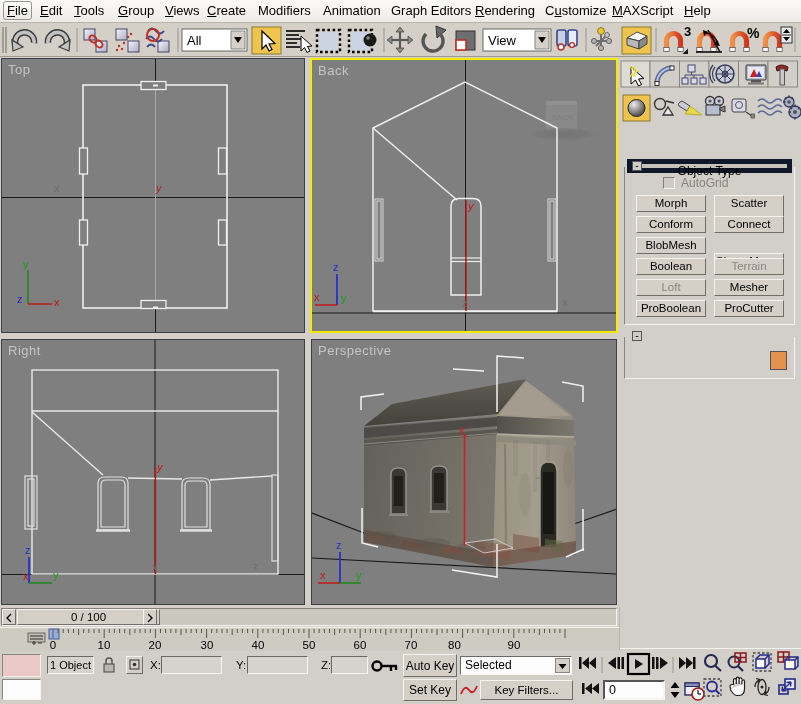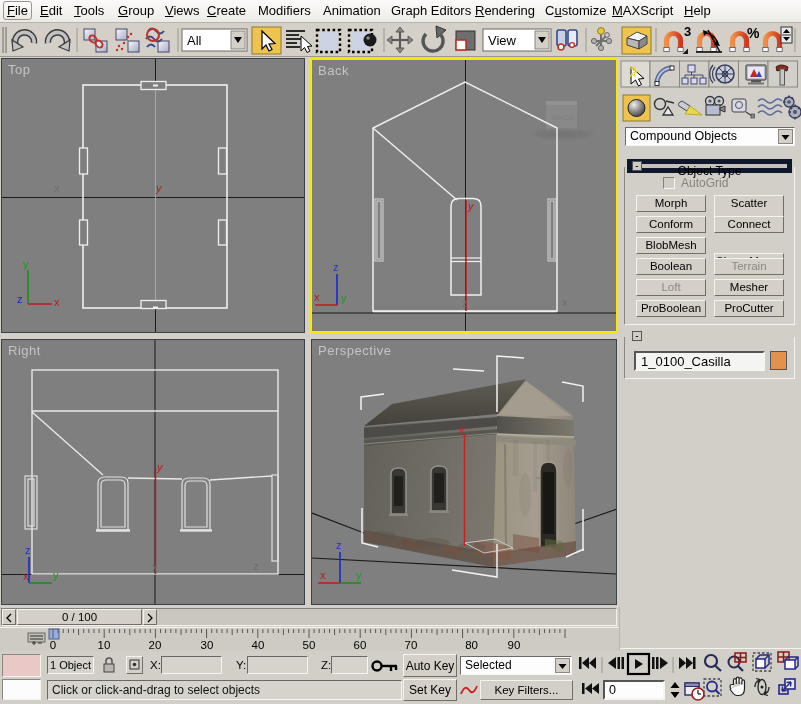--- a/index.html
+++ b/index.html
@@ -514,25 +514,20 @@
         <line x1="164" y1="45" x2="166.5" y2="45"></line>
         <line x1="166" y1="40.5" x2="167.5" y2="42"></line>
         <line x1="174" y1="40.5" x2="172.5" y2="42"></line>
         <line x1="176" y1="47.5" x2="176" y2="50"></line>
         <line x1="169.5" y1="55" x2="172" y2="55"></line>
         <line x1="171.5" y1="50.5" x2="173" y2="52"></line>
         <line x1="180.5" y1="50.5" x2="179" y2="52"></line>
         <line x1="176" y1="60" x2="176" y2="62.5"></line>
       </g>
 </svg>
-<div class="field" style="left:6px;top:70px;width:170px;height:19px;background:#fdfdfd;font-size:12.5px;padding:1px 0 0 4px;">Compound Objects
-<span style="position:absolute;right:1px;top:1px;width:15px;height:15px;background:#d4d0c8;border:1px solid #8a8780;text-align:center;"><svg width="13" height="13">
-          <path d="M 2.5 5 L 10.5 5 L 6.5 10 Z" fill="#000"></path>
-        </svg></span>
-</div>
 
 <div style="position:absolute;left:8px;top:102px;width:165px;height:14px;background:#c6c2bb;border:5px solid #0f172a;font-size:12px;text-align:center;color:#000;">Object Type</div>
 <div style="position:absolute;left:13px;top:104px;width:10px;height:10px;border:1px solid #555;background:#d0ccc5;font-size:10px;line-height:8px;text-align:center;">-</div>
 <div style="position:absolute;left:5px;top:110px;width:171px;height:158px;border-left:1px solid #8a8780;border-right:1px solid #f4f3f0;border-bottom:1px solid #f4f3f0;"></div>
 <div class="sunken" style="position:absolute;left:44px;top:120px;width:12px;height:12px;background:#d0ccc5;"></div>
 <div style="position:absolute;left:62px;top:119px;font-size:12px;color:#878379;">AutoGrid</div>
 <div class="btn" style="left:17px;top:138px;width:70px;height:17px;padding-top:1px;">Morph</div>
 <div class="btn" style="left:95px;top:138px;width:70px;height:26px;padding-top:1px;">Scatter</div>
 <div class="btn" style="left:17px;top:159px;width:70px;height:17px;padding-top:1px;">Conform</div>
 <div class="btn" style="left:95px;top:159px;width:70px;height:17px;padding-top:1px;">Connect</div>
@@ -540,29 +535,28 @@
 <div class="btn" style="left:95px;top:196px;width:70px;height:17px;padding-top:1px;">ShapeMerge</div>
 <div class="btn" style="left:17px;top:201px;width:70px;height:17px;padding-top:1px;">Boolean</div>
 <div class="btn dis" style="left:95px;top:201px;width:70px;height:17px;padding-top:1px;">Terrain</div>
 <div class="btn dis" style="left:17px;top:222px;width:70px;height:17px;padding-top:1px;">Loft</div>
 <div class="btn" style="left:95px;top:222px;width:70px;height:17px;padding-top:1px;">Mesher</div>
 <div class="btn" style="left:17px;top:243px;width:70px;height:17px;padding-top:1px;">ProBoolean</div>
 <div class="btn" style="left:95px;top:243px;width:70px;height:17px;padding-top:1px;">ProCutter</div>
 
 <div style="position:absolute;left:13px;top:274px;width:10px;height:10px;border:1px solid #555;background:#d0ccc5;font-size:10px;line-height:8px;text-align:center;">-</div>
 <div style="position:absolute;left:5px;top:280px;width:171px;height:42px;border-left:1px solid #8a8780;border-right:1px solid #f4f3f0;border-bottom:1px solid #f4f3f0;"></div>
-<div class="field" style="left:15px;top:294px;width:131px;height:20px;background:#f4f4f2;font-size:13px;padding:1px 0 0 5px;border-width:2px;border-top-color:#555;border-left-color:#555;">1_0100_Casilla</div>
 <div style="position:absolute;left:151px;top:294px;width:17px;height:19px;background:#e2914f;border:1px solid #555;"></div>
 </div>
 <div id="timeslider">
 <div class="sunken" style="position:absolute;left:1px;top:1px;width:616px;height:18px;background:#cac7bf;"></div>
 <div class="raised" style="position:absolute;left:2px;top:2px;width:14px;height:16px;text-align:center;"><svg width="10" height="12">
         <path d="M 7 2 L 3 6 L 7 10" fill="none" stroke="#000" stroke-width="1.3"></path>
       </svg></div>
-<div class="raised" style="position:absolute;left:17px;top:2px;width:125px;height:16px;font-size:11.5px;text-align:center;padding-top:1px;">0 / 100</div>
+<div class="raised" style="position:absolute;left:17px;top:2px;width:143px;height:16px;font-size:11.5px;text-align:center;padding-top:1px;">0 / 100</div>
 <div class="raised" style="position:absolute;left:143px;top:2px;width:14px;height:16px;text-align:center;"><svg width="10" height="12">
         <path d="M 3 2 L 7 6 L 3 10" fill="none" stroke="#000" stroke-width="1.3"></path>
       </svg></div>
 </div>
 <div id="trackbar">
 <svg width="619" height="23" viewBox="0 0 619 23">
 <g transform="translate(28,2)">
 <rect x="0" y="3" width="17" height="9" fill="#c0bdb5" stroke="#6a6862"></rect>
 <line x1="2" y1="6" x2="15" y2="6" stroke="#333"></line>
         <line x1="2" y1="9" x2="15" y2="9" stroke="#333"></line>
@@ -677,21 +671,21 @@
 </svg>
 <div>
       <div style="position:absolute;left:38px;top:11px;width:30px;text-align:center;font-size:11.5px;color:#000;">0</div>
       <div style="position:absolute;left:89px;top:11px;width:30px;text-align:center;font-size:11.5px;color:#000;">10</div>
       <div style="position:absolute;left:140px;top:11px;width:30px;text-align:center;font-size:11.5px;color:#000;">20</div>
       <div style="position:absolute;left:192px;top:11px;width:30px;text-align:center;font-size:11.5px;color:#000;">30</div>
       <div style="position:absolute;left:243px;top:11px;width:30px;text-align:center;font-size:11.5px;color:#000;">40</div>
       <div style="position:absolute;left:294px;top:11px;width:30px;text-align:center;font-size:11.5px;color:#000;">50</div>
       <div style="position:absolute;left:345px;top:11px;width:30px;text-align:center;font-size:11.5px;color:#000;">60</div>
       <div style="position:absolute;left:396px;top:11px;width:30px;text-align:center;font-size:11.5px;color:#000;">70</div>
-      <div style="position:absolute;left:448px;top:11px;width:30px;text-align:right;font-size:11.5px;color:#000;">80</div>
+      <div style="position:absolute;left:448px;top:11px;width:30px;text-align:left;font-size:11.5px;color:#000;">80</div>
       <div style="position:absolute;left:499px;top:11px;width:30px;text-align:center;font-size:11.5px;color:#000;">90</div>
       <div style="position:absolute;left:550px;top:0;width:30px;text-align:center;font-size:11.5px;color:#000;margin-top:48px;">100</div>
     </div>
 </div>
 <div style="position:absolute;left:619px;top:607px;width:1px;height:43px;background:#b8b5ae;"></div>
 <div style="position:absolute;left:620px;top:648px;width:181px;height:1px;background:#f4f3f0;"></div>
 <div id="statusbar">
 <div style="position:absolute;left:2px;top:3px;width:39px;height:23px;background:#e9c8c6;border:1px solid #8a8780;border-right-color:#f4f3f0;border-bottom-color:#f4f3f0;"></div>
 <div style="position:absolute;left:2px;top:28px;width:39px;height:21px;background:#fcfcfc;border:1px solid #8a8780;border-right-color:#f4f3f0;border-bottom-color:#f4f3f0;"></div>
 <div class="field" style="left:47px;top:5px;width:47px;height:18px;font-size:11px;padding:2px 0 0 2px;background:#d6d3cc;color:#000;white-space:nowrap;">1 Object</div>
@@ -719,21 +713,20 @@
 <div class="field" style="left:460px;top:5px;width:112px;height:19px;background:#fdfdfd;font-size:12px;padding:1px 0 0 4px;">Selected
 <span style="position:absolute;right:1px;top:1px;width:15px;height:15px;background:#d4d0c8;border:1px solid #8a8780;"><svg width="13" height="13">
           <path d="M 2.5 5 L 10.5 5 L 6.5 10 Z" fill="#000"></path>
         </svg></span>
 </div>
 <div class="btn" style="left:403px;top:28px;width:54px;height:22px;padding-top:3px;font-size:12px;">Set Key</div>
 <svg width="20" height="20" style="position:absolute;left:459px;top:29px;">
       <path d="M 2 14 q 4 -10 8 -4 t 8 -4" fill="none" stroke="#cc2020" stroke-width="1.8"></path>
     </svg>
 <div class="btn" style="left:480px;top:29px;width:93px;height:20px;padding-top:3px;font-size:11.5px;">Key Filters...</div>
-<div class="field" style="left:47px;top:29px;width:355px;height:20px;background:#d6d3cc;font-size:12px;padding:2px 0 0 4px;color:#111;">Click or click-and-drag to select objects</div>
 
 <svg width="225" height="50" viewBox="0 0 225 50" style="position:absolute;left:576px;top:0;">
 <g fill="#111">
 <g transform="translate(3,5)">
           <rect x="0" y="1" width="2.5" height="12"></rect>
           <path d="M 10 7 L 17 1 L 17 13 Z M 3 7 L 10 1 L 10 13 Z"></path>
         </g>
 <line x1="26" y1="6" x2="26" y2="22" stroke="#9a968e"></line>
 <g transform="translate(31,5)">
           <path d="M 1 7 L 9 1 L 9 13 Z"></path>

